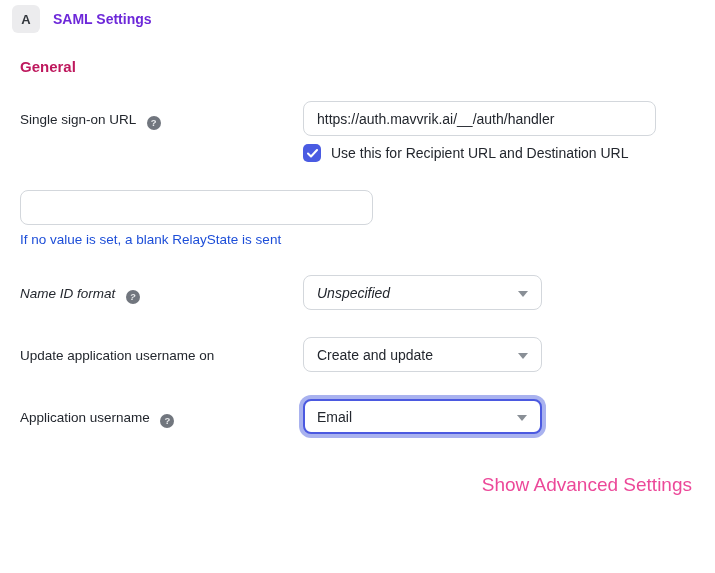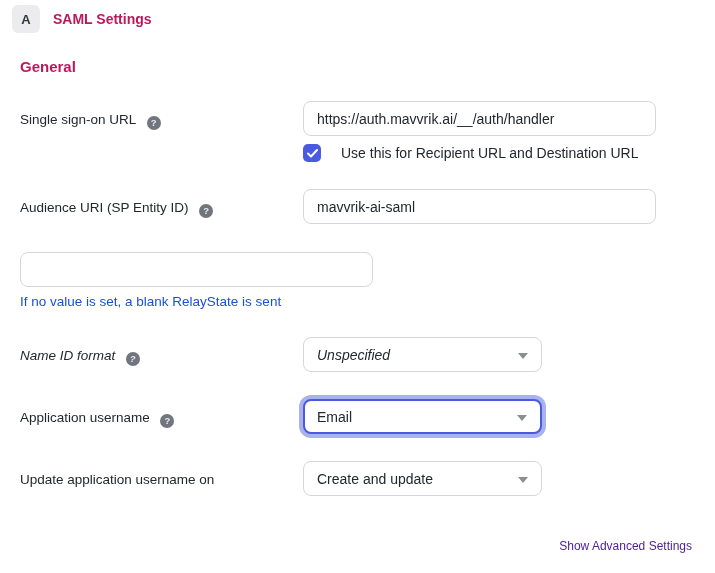--- a/index.html
+++ b/index.html
@@ -17,21 +17,21 @@
     display: flex; align-items: center; gap: 13px;
     margin: 5px 0 0 12px;
   }
   .app-badge {
     width: 28px; height: 28px;
     background: #ececee;
     border-radius: 6px;
     display: flex; align-items: center; justify-content: center;
     font-size: 13px; font-weight: bold; color: #33373d;
   }
-  .header-title { font-size: 14px; font-weight: bold; color: #be185d; }
+  .header-title { font-size: 14px; font-weight: bold; color: #6d28d9; }
 
   
   .section-heading {
     margin: 25px 0 0 20px;
     font-size: 15px; font-weight: bold; color: #be185d;
   }
 
   
   .row { display: flex; margin-left: 20px; }
   .row-label-col { flex: 0 0 283px; padding-top: 9px; }
@@ -49,21 +49,21 @@
     border: 1px solid #d3d7dc; border-radius: 8px;
     padding: 0 13px;
     font-family: "Liberation Sans", sans-serif;
     font-size: 14px; color: #23272e;
     outline: none; background: #fff;
   }
 
   .mt-row1 { margin-top: 26px; }
   .checkbox-row {
     margin: 8px 0 0 303px;
-    display: flex; align-items: center; gap: 20px;
+    display: flex; align-items: center; gap: 10px;
   }
   .checkbox {
     width: 18px; height: 18px; flex: 0 0 18px;
     background: #4a5be2; border-radius: 5px;
     display: flex; align-items: center; justify-content: center;
     cursor: pointer;
   }
   .checkbox svg { display: block; }
   .checkbox-label { font-size: 14px; color: #23272e; }
 
@@ -99,21 +99,21 @@
     border: 2px solid #4b59e0;
     box-shadow: 0 0 0 4px #a9b2ef;
     padding: 0 12px;
   }
 
   .footer-row {
     margin: 40px 23px 0 0;
     text-align: right;
   }
   .advanced-link {
-    font-size: 12px; color: #4c1d95;
+    font-size: 19px; color: #ec4899;
     text-decoration: none; cursor: pointer;
   }
 </style>
 </head>
 <body>
 
 <div class="page">
 
   <div class="header">
     <div class="app-badge">
@@ -136,29 +136,20 @@
 
   <div class="checkbox-row">
     <div class="checkbox">
       <svg width="11" height="9" viewBox="0 0 11 9">
         <polyline points="1,4.5 4,7.5 10,1" fill="none" stroke="#ffffff" stroke-width="2" stroke-linecap="round" stroke-linejoin="round"></polyline>
       </svg>
     </div>
     <span class="checkbox-label">Use this for Recipient URL and Destination URL</span>
   </div>
 
-  <div class="row mt-row2">
-    <div class="row-label-col">
-      <span class="row-label">Audience URI (SP Entity ID)</span>
-      <span class="help-icon">?</span>
-    </div>
-    <div>
-      <input class="text-input" type="text" value="mavvrik-ai-saml" style="">
-    </div>
-  </div>
 
   <div class="row mt-row3">
     <div>
       <input class="text-input" type="text" value="" style="">
       <div class="hint">If no value is set, a blank RelayState is sent</div>
     </div>
   </div>
 
   <div class="row mt-row4">
     <div class="row-label-col">
@@ -166,42 +157,42 @@
       <span class="help-icon">?</span>
     </div>
     <div>
       <div class="select">
         <span>Unspecified</span>
         <span class="caret"></span>
       </div>
     </div>
   </div>
 
+  <div class="row mt-row6">
+    <div class="row-label-col">
+      <span class="row-label">Update application username on</span>
+    </div>
+    <div>
+      <div class="select">
+        <span>Create and update</span>
+        <span class="caret"></span>
+      </div>
+    </div>
+  </div>
+
   <div class="row mt-row5">
     <div class="row-label-col">
       <span class="row-label">Application username</span>
       <span class="help-icon">?</span>
     </div>
     <div>
       <div class="select focused">
         <span>Email</span>
         <span class="caret"></span>
       </div>
     </div>
   </div>
 
-  <div class="row mt-row6">
-    <div class="row-label-col">
-      <span class="row-label">Update application username on</span>
-    </div>
-    <div>
-      <div class="select">
-        <span>Create and update</span>
-        <span class="caret"></span>
-      </div>
-    </div>
-  </div>
-
   <div class="footer-row">
     <a class="advanced-link">Show Advanced Settings</a>
   </div>
 
 </div>
 
 </body></html>

